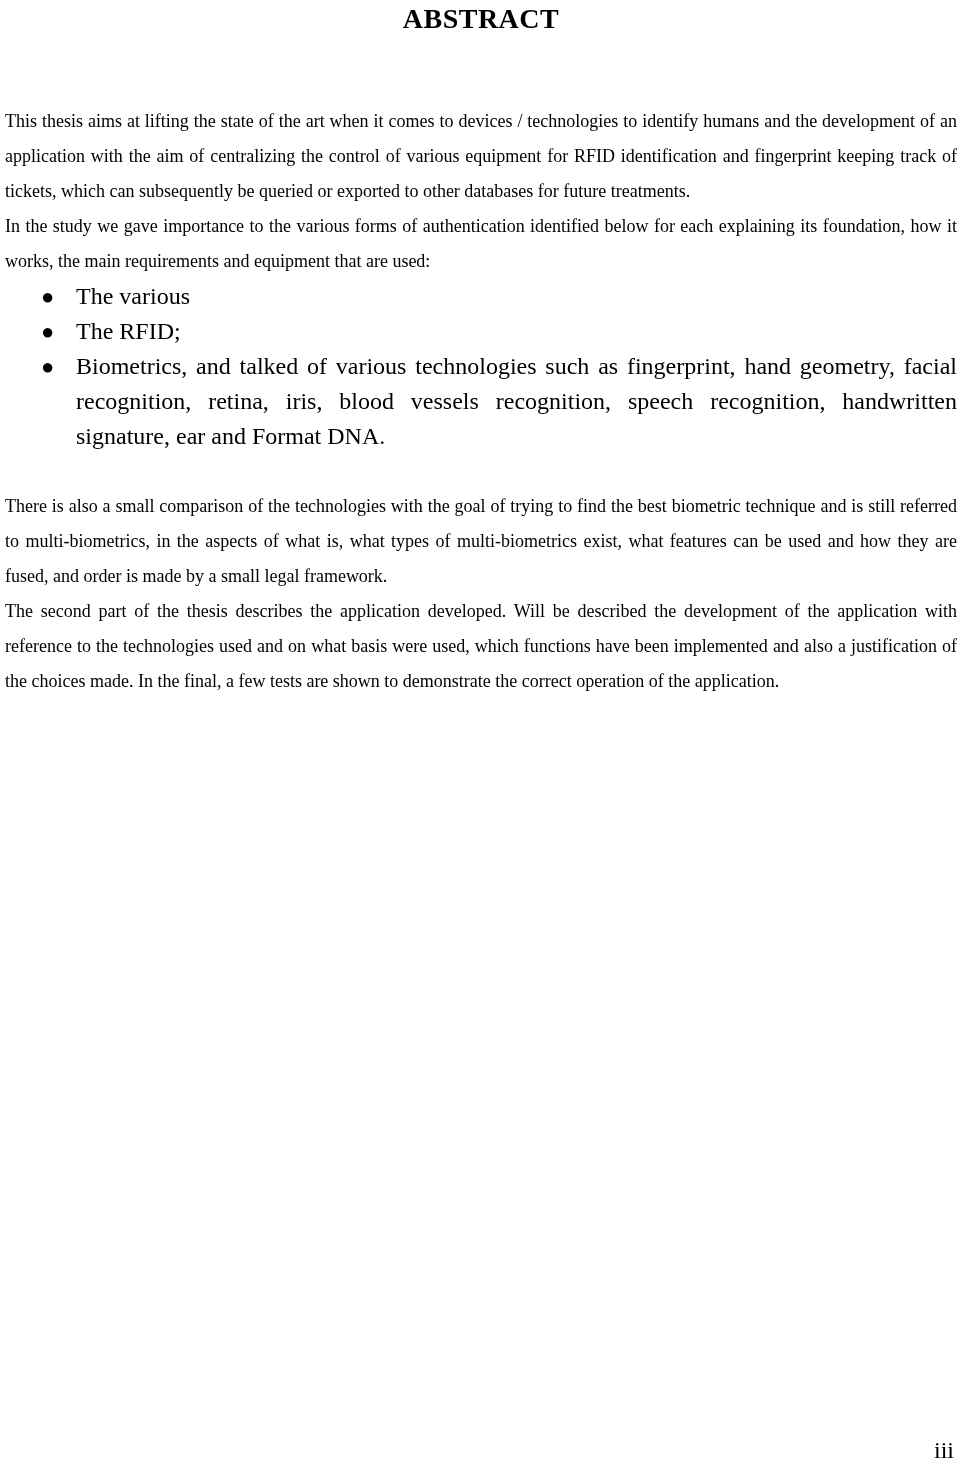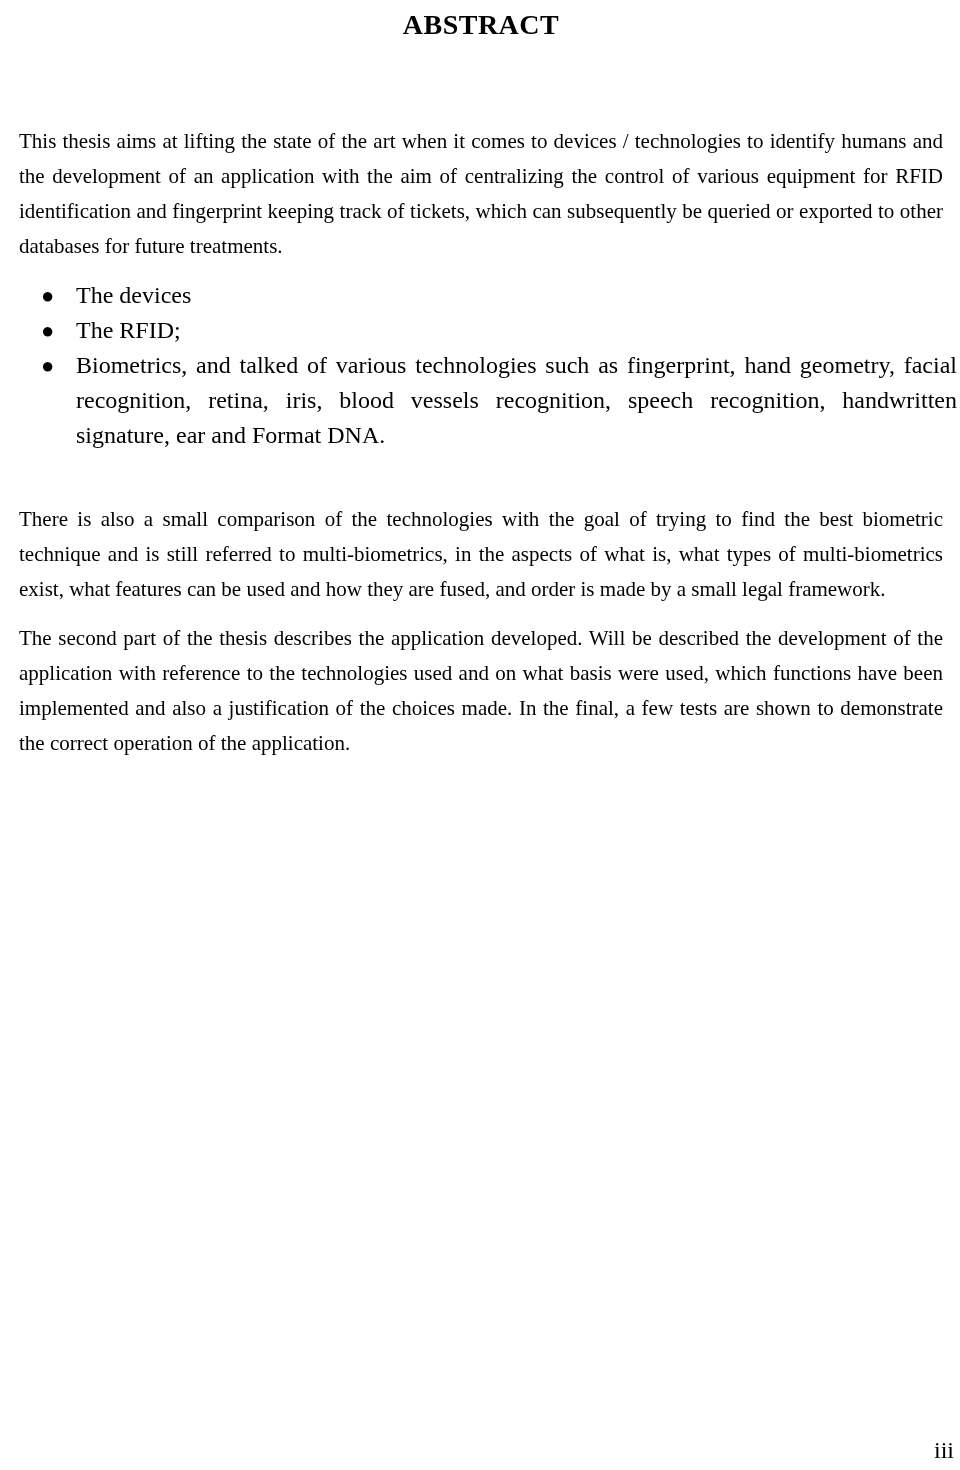--- a/index.html
+++ b/index.html
@@ -24,32 +24,32 @@
     left: 5px;
     top: 0;
     width: 952px;
   }
   .doc-title {
     font-size: 28px;
     font-weight: bold;
     text-align: center;
     line-height: 34px;
     margin: 0;
-    padding-top: 8px;
+    padding-top: 2px;
     letter-spacing: 0.5px;
   }
   .title-spacer {
     height: 68px;
   }
   .para {
-    font-size: 21px;
+    font-size: 18px;
     line-height: 35px;
     text-align: justify;
     text-justify: inter-word;
-    margin: 14px;
+    margin: 0;
     text-indent: 0;
     hyphens: none;
   }
   .para.last-line-natural {
     text-align-last: left;
   }
   .para-gap {
     height: 35px;
   }
   .bullet-list {
@@ -91,25 +91,26 @@
 <div class="page">
 
   <div class="content">
 
     <h1 class="doc-title">ABSTRACT</h1>
 
     <div class="title-spacer"></div>
 
     <p class="para">This thesis aims at lifting the state of the art when it comes to devices / technologies to identify humans and the development of an application with the aim of centralizing the control of various equipment for RFID identification and fingerprint keeping track of tickets, which can subsequently be queried or exported to other databases for future treatments.</p>
 
+    <p class="para last-line-natural">In the study we gave importance to the various forms of authentication identified below for each explaining its foundation, how it works, the main requirements and equipment that are used:</p>
 
     <ul class="bullet-list">
       <li class="bullet-item">
         <span class="bullet-marker">●</span>
-        <span>The devices</span>
+        <span>The various</span>
       </li>
       <li class="bullet-item">
         <span class="bullet-marker">●</span>
         <span>The RFID;</span>
       </li>
       <li class="bullet-item">
         <span class="bullet-marker">●</span>
         <span>Biometrics, and talked of various technologies such as fingerprint, hand geometry, facial recognition, retina, iris, blood vessels recognition, speech recognition, handwritten signature, ear and Format DNA.</span>
       </li>
     </ul>

